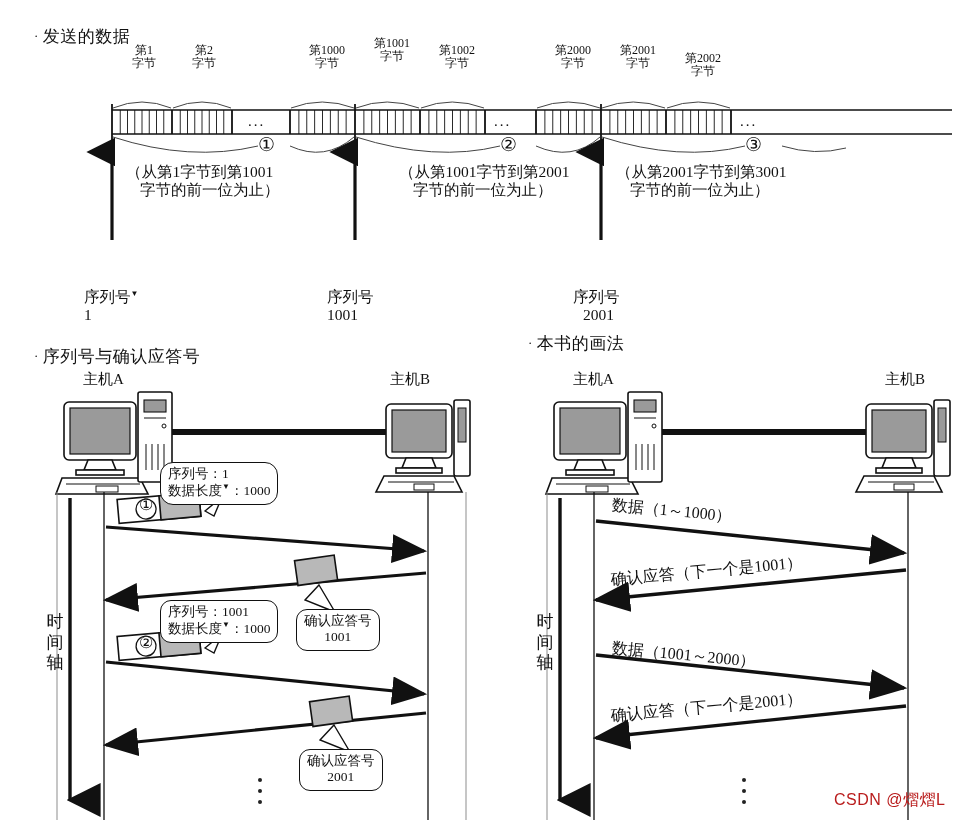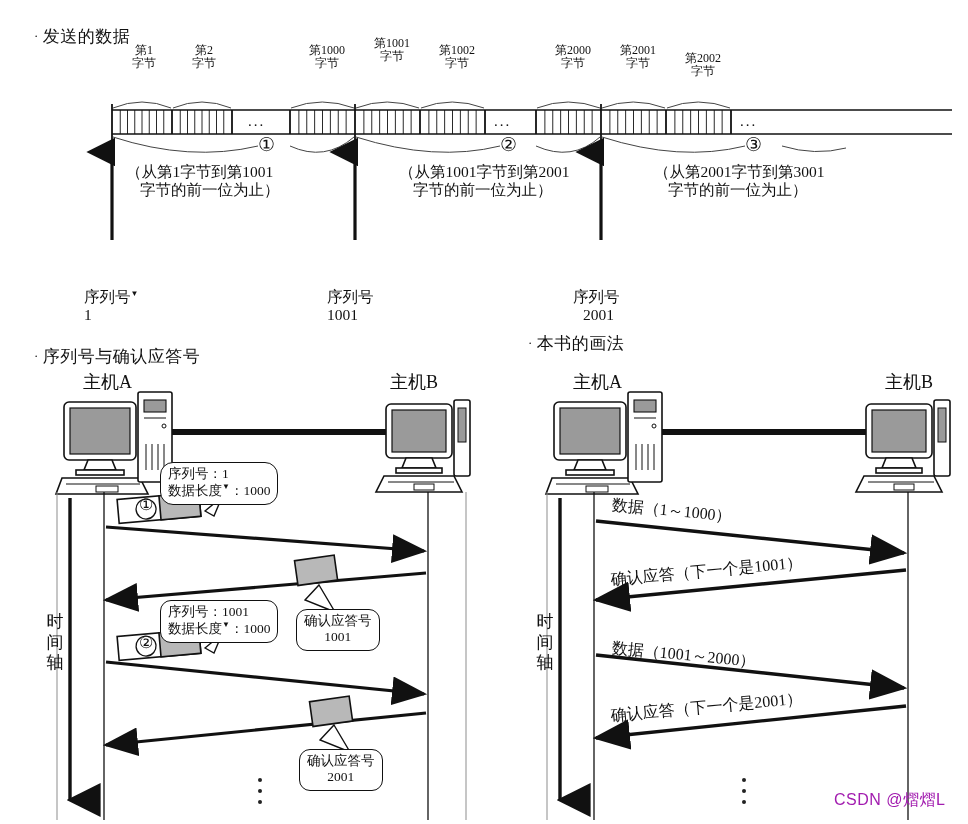--- a/index.html
+++ b/index.html
@@ -6,36 +6,36 @@
   body{
     width:968px;height:824px;position:relative;overflow:hidden;
     font-family:"Liberation Serif","DejaVu Serif",serif;
     color:#111;
   }
   .abs{position:absolute;}
   .sec-title{font-size:17px;letter-spacing:.5px;white-space:nowrap;}
   .sec-title .bullet{font-size:13px;vertical-align:2px;margin-right:4px;}
   .lbl{white-space:nowrap;font-size:15px;line-height:1.12;}
   .byte-lbl{font-size:12px;text-align:center;line-height:1.1;white-space:nowrap;}
-  .host-name{font-size:18px;white-space:nowrap;}
+  .host-name{font-size:15px;white-space:nowrap;}
   .ann{font-size:15.5px;line-height:1.18;white-space:nowrap;}
   .seqnum{font-size:15.5px;line-height:1.18;white-space:nowrap;margin-top:44px;}
   .sup-tri{font-size:8px;vertical-align:6px;}
   .dots-h{font-size:15px;letter-spacing:2px;}
   .bubble{
     border:1.6px solid #111;border-radius:11px;background:#fff;
     font-size:13.5px;line-height:1.22;padding:3px 7px 4px 7px;white-space:nowrap;
   }
   .bubble.center{text-align:center;}
   .arrow-lbl{font-size:16px;white-space:nowrap;}
   .vdots{display:flex;flex-direction:column;align-items:center;gap:7px;}
   .vdots i{display:block;width:4px;height:4px;border-radius:50%;background:#222;}
   .watermark{
     font-family:"Liberation Sans","DejaVu Sans",sans-serif;
-    font-size:16px;color:#a21caf;white-space:nowrap;letter-spacing:.5px;
+    font-size:16px;color:#b91c1c;white-space:nowrap;letter-spacing:.5px;
   }
   svg{display:block;overflow:visible;}
 </style>
 </head>
 <body>
 
 <div class="abs sec-title" style="left:34px;top:25px;">
   <span class="bullet">·</span><span>发送的数据</span>
 </div>
 
@@ -191,21 +191,21 @@
 </svg>
 
 <div class="abs ann" style="left:126px;top:163px;">
   <div>（从第1字节到第1001</div>
   <div style="margin-left:14px;">字节的前一位为止）</div>
 </div>
 <div class="abs ann" style="left:370px;top:163px;margin-left:29px;">
   <div>（从第1001字节到第2001</div>
   <div style="margin-left:14px;">字节的前一位为止）</div>
 </div>
-<div class="abs ann" style="left:616px;top:163px;margin-left:38px;">
+<div class="abs ann" style="left:616px;top:163px;">
   <div>（从第2001字节到第3001</div>
   <div style="margin-left:14px;">字节的前一位为止）</div>
 </div>
 
 <div class="abs seqnum" style="left:84px;top:244px;">
   <div><span>序列号</span><span class="sup-tri">▼</span></div>
   <div>1</div>
 </div>
 <div class="abs seqnum" style="left:327px;top:244px;">
   <div>序列号</div>

